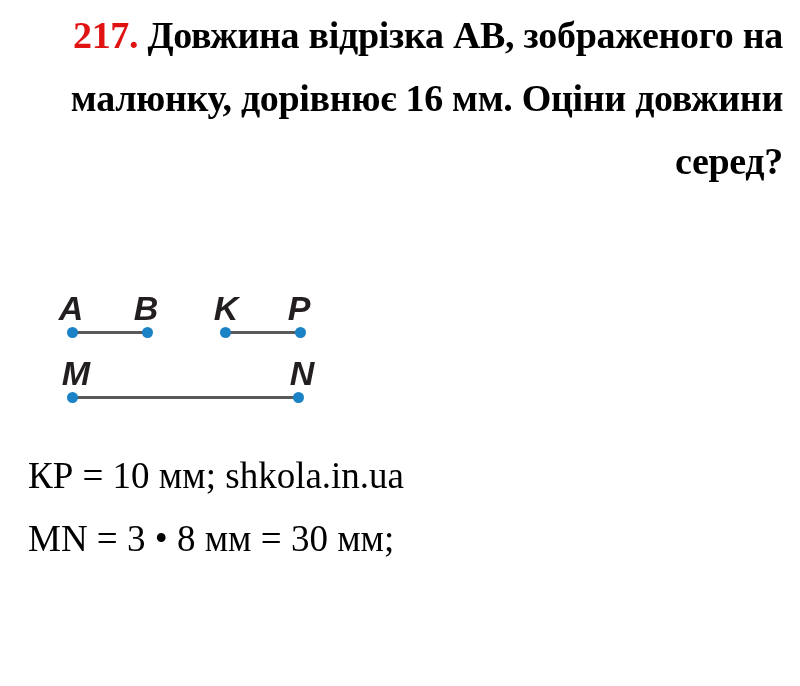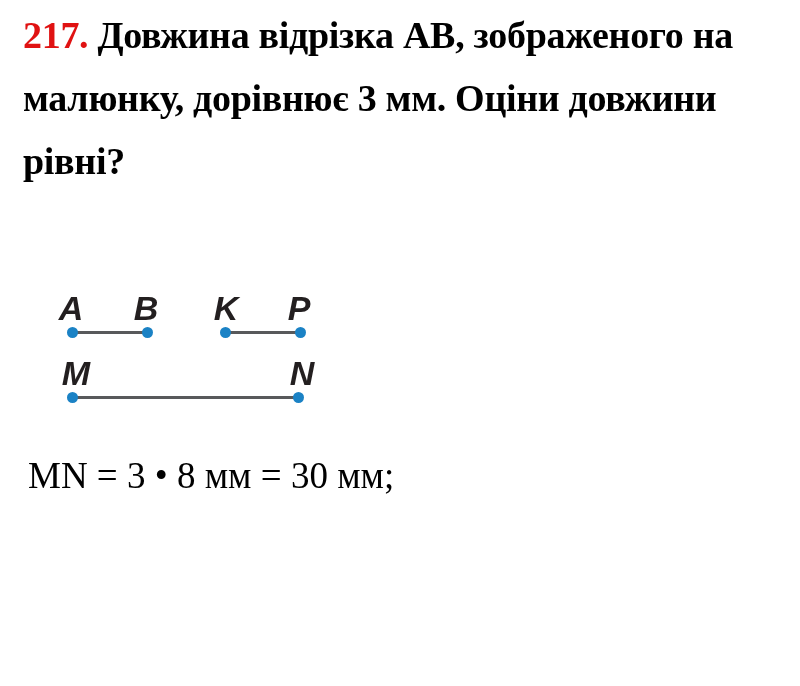--- a/index.html
+++ b/index.html
@@ -20,21 +20,21 @@
     left: 23px;
     top: 4px;
     width: 760px;
     margin: 0;
     font-size: 38px;
     line-height: 63px;
     font-weight: bold;
     letter-spacing: -0.3px;
     color: #000000;
   }
-  .problem .pline { display: block; white-space: nowrap; }
+  .problem .pline { display: block; white-space: nowrap; text-align: right; }
   .problem-number { color: var(--accent-red, #e01212); }
 
   
   .diagram {
     position: absolute;
     left: 0;
     top: 280px;
     width: 380px;
     height: 140px;
   }
@@ -79,22 +79,22 @@
   }
   .solution .sline { display: block; white-space: nowrap; }
 </style>
 </head>
 <body>
 
 <div class="page">
 
   <p class="problem">
     <span class="pline"><span class="problem-number">217.</span> <span>Довжина відрізка АВ, зображеного на</span></span>
-    <span class="pline">малюнку, дорівнює 3 мм. Оціни довжини</span>
-    <span class="pline">рівні?</span>
+    <span class="pline">малюнку, дорівнює 16 мм. Оціни довжини</span>
+    <span class="pline">серед?</span>
   </p>
 
   <div class="diagram">
 
     <span class="pt-label" style="left:71px;  top:11px;">A</span>
     <span class="pt-label" style="left:146px; top:11px;">B</span>
     <span class="pt-label" style="left:226px; top:11px;">K</span>
     <span class="pt-label" style="left:299px; top:11px;">P</span>
 
     <div class="seg" style="left:72px; top:51px; width:76px;">
@@ -110,16 +110,17 @@
     <span class="pt-label" style="left:76px;  top:76px;">M</span>
     <span class="pt-label" style="left:302px; top:76px;">N</span>
 
     <div class="seg" style="left:72px; top:116px; width:227px;">
       <span class="dot dot-start"></span>
       <span class="dot dot-end"></span>
     </div>
   </div>
 
   <p class="solution">
+    <span class="sline">КР = 10 мм; shkola.in.ua</span>
     <span class="sline">MN = 3 • 8 мм = 30 мм;</span>
   </p>
 
 </div>
 
 </body></html>

